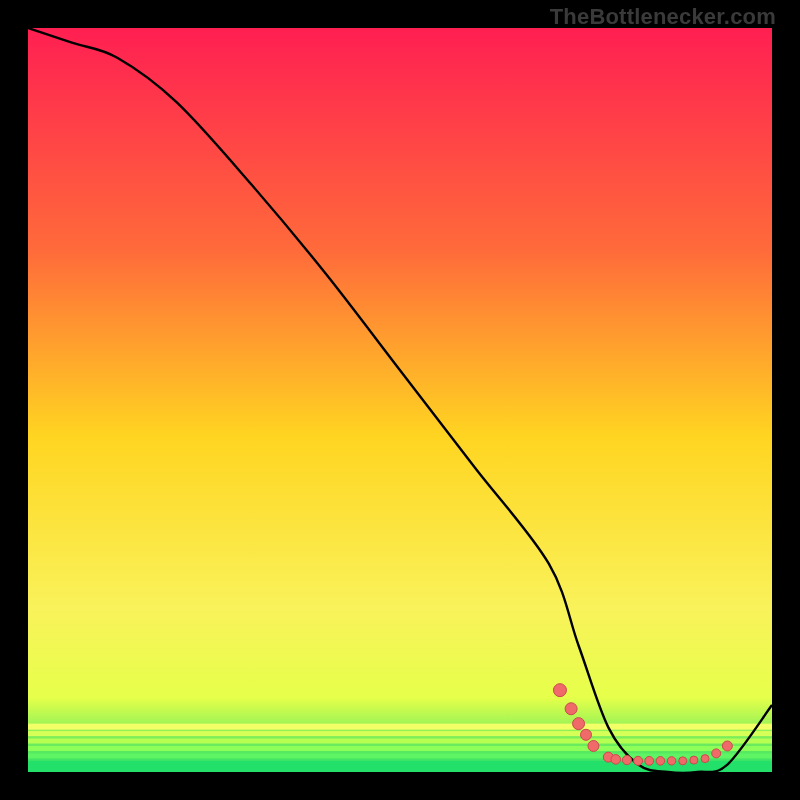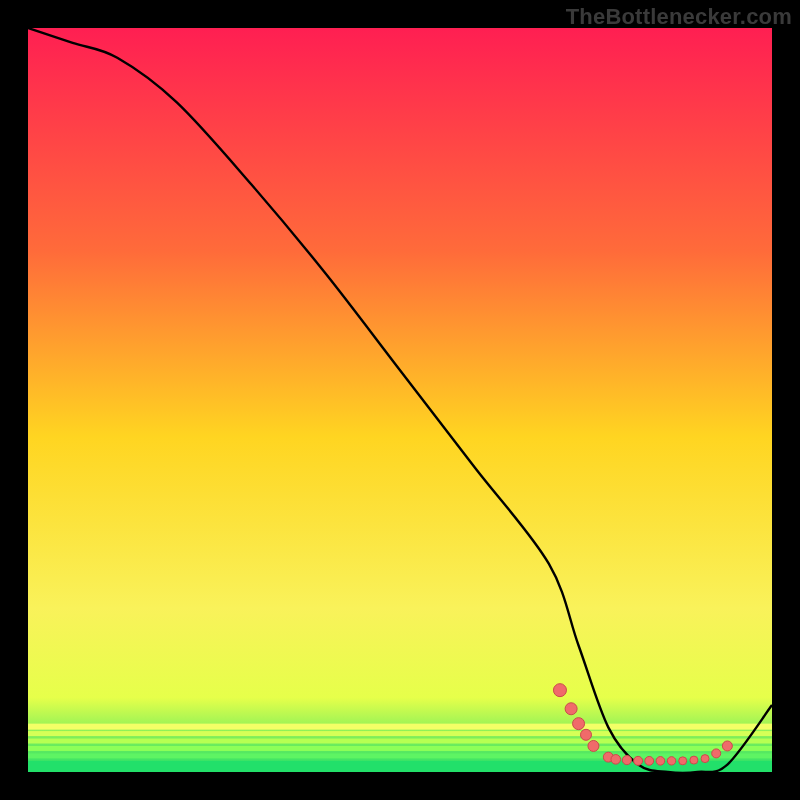--- a/index.html
+++ b/index.html
@@ -13,21 +13,21 @@
   }
   .stage {
     position: relative;
     width: 800px;
     height: 800px;
     background: #000;
   }
   .watermark {
     position: absolute;
     top: 4px;
-    right: 8px;
+    right: 24px;
     color: #3a3a3a;
     font-size: 22px;
     font-weight: 600;
     letter-spacing: 0.2px;
     user-select: none;
   }
   svg {
     position: absolute;
     left: 0;
     top: 0;

